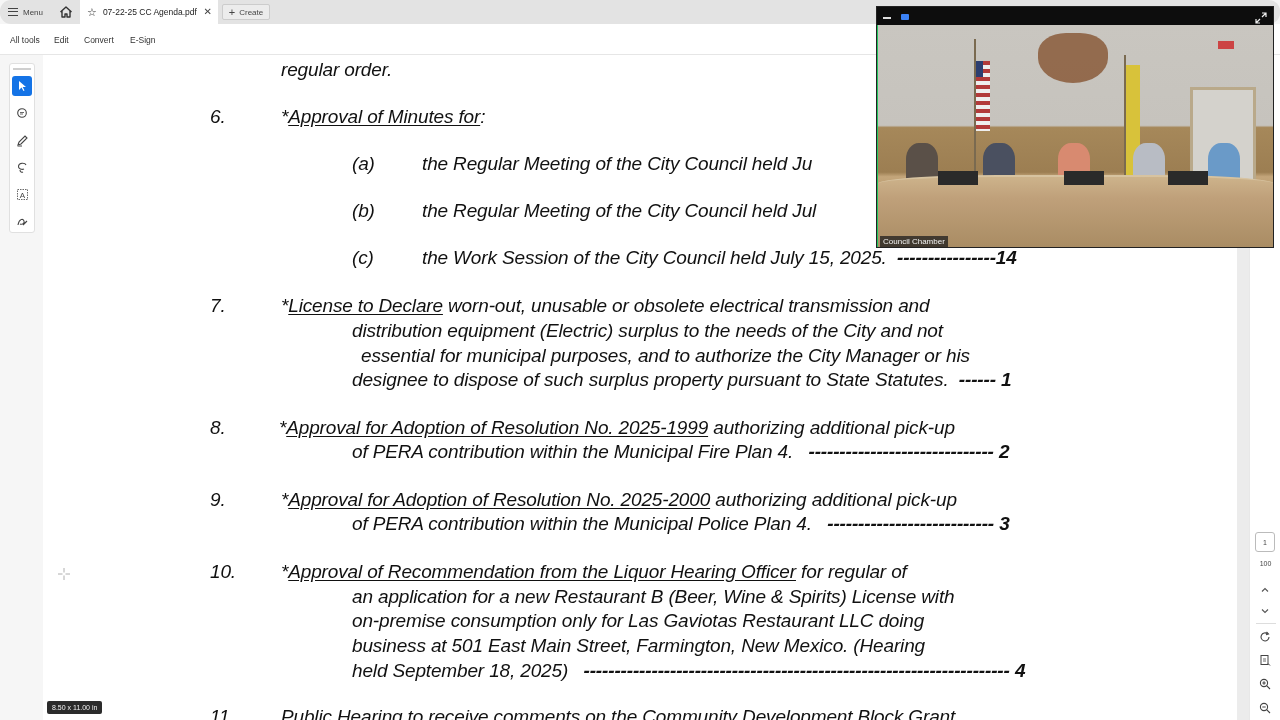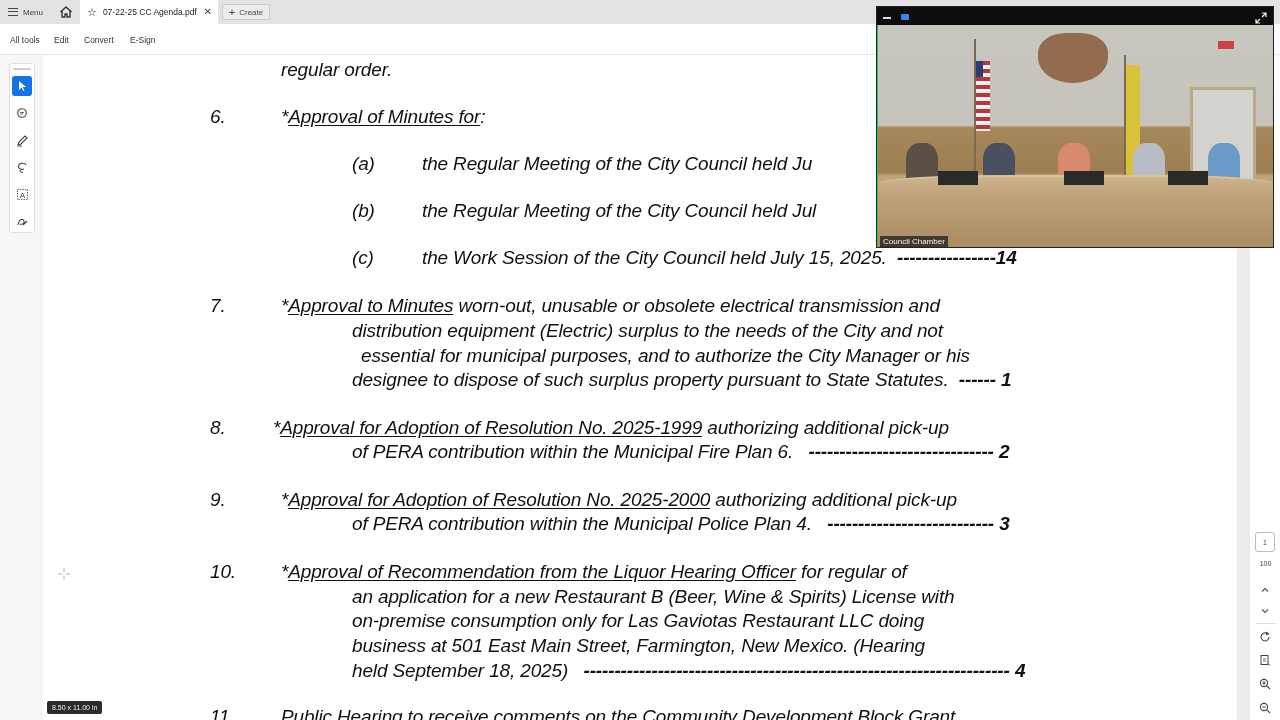--- a/index.html
+++ b/index.html
@@ -1,17 +1,17 @@
 <!DOCTYPE html>
 <html><head>
 <meta charset="utf-8">
 <style>
   * { box-sizing: border-box; margin: 0; padding: 0; }
   html, body { width: 1280px; height: 720px; overflow: hidden; background: #f6f6f6; font-family: "Liberation Sans", sans-serif; }
-  .tabbar { position: absolute; left: 0; top: 0; width: 1280px; height: 24px; background: #e3e3e3; }
+  .tabbar { position: absolute; left: 0; top: 0; width: 1280px; height: 24px; background: #e3e3e3; border-radius: 11px; }
   .tb-menu { position: absolute; left: 8px; top: 5px; height: 14px; display: flex; align-items: center; gap: 5px; font-size: 8px; color: #444; cursor: pointer; }
   .hamburger { width: 10px; height: 8px; border-top: 1.5px solid #444; border-bottom: 1.5px solid #444; position: relative; }
   .hamburger::after { content: ""; position: absolute; left: 0; top: 2px; width: 10px; border-top: 1.5px solid #444; }
   .tb-home { position: absolute; left: 58px; top: 4px; width: 16px; height: 16px; cursor: pointer; }
   .tb-tab { position: absolute; left: 80px; top: 0; width: 138px; height: 24px; background: #fff; display: flex; align-items: center; font-size: 8.5px; color: #222; }
   .tb-tab .star { margin-left: 7px; font-size: 11px; color: #333; }
   .tb-tab .name { margin-left: 6px; }
   .tb-tab .close { position: absolute; right: 6px; top: 6px; font-size: 10px; color: #444; cursor: pointer; }
   .tb-create { position: absolute; left: 222px; top: 4px; width: 48px; height: 16px; border: 1px solid #ccc; background: #ececec; border-radius: 2px; display: flex; align-items: center; justify-content: center; gap: 4px; font-size: 8px; color: #444; cursor: pointer; }
   .toolbar { position: absolute; left: 0; top: 24px; width: 1280px; height: 31px; background: #fff; border-bottom: 1px solid #e6e6e6; }
@@ -130,28 +130,28 @@
     <div class="line" style="left:167px;top:51px">6.</div>
     <div class="line" style="left:238px;top:51px"><span>*</span><span class="u">Approval of Minutes for</span><span>:</span></div>
     <div class="line" style="left:309px;top:98px">(a)</div>
     <div class="line" style="left:379px;top:98px">the Regular Meeting of the City Council held Ju</div>
     <div class="line" style="left:309px;top:145px">(b)</div>
     <div class="line" style="left:379px;top:145px">the Regular Meeting of the City Council held Jul</div>
     <div class="line" style="left:309px;top:192px">(c)</div>
     <div class="line" style="left:379px;top:192px"><span>the Work Session of the City Council held July 15, 2025.</span>&nbsp;&nbsp;<span class="b">----------------</span><span class="b">14</span></div>
 
     <div class="line" style="left:167px;top:240px">7.</div>
-    <div class="line" style="left:238px;top:240px"><span>*</span><span class="u">Approval to Minutes</span><span> worn-out, unusable or obsolete electrical transmission and</span></div>
+    <div class="line" style="left:238px;top:240px"><span>*</span><span class="u">License to Declare</span><span> worn-out, unusable or obsolete electrical transmission and</span></div>
     <div class="line" style="left:309px;top:265px">distribution equipment (Electric) surplus to the needs of the City and not</div>
     <div class="line" style="left:318px;top:290px">essential for municipal purposes, and to authorize the City Manager or his</div>
     <div class="line" style="left:309px;top:314px"><span>designee to dispose of such surplus property pursuant to State Statutes.</span>&nbsp;&nbsp;<span class="b">------</span>&nbsp;<span class="b">1</span></div>
 
     <div class="line" style="left:167px;top:362px">8.</div>
-    <div class="line" style="left:230px;top:362px"><span>*</span><span class="u">Approval for Adoption of Resolution No. 2025-1999</span><span> authorizing additional pick-up</span></div>
-    <div class="line" style="left:309px;top:386px"><span>of PERA contribution within the Municipal Fire Plan 6.</span>&nbsp;&nbsp;&nbsp;<span class="b">------------------------------</span>&nbsp;<span class="b">2</span></div>
+    <div class="line" style="left:236px;top:362px"><span>*</span><span class="u">Approval for Adoption of Resolution No. 2025-1999</span><span> authorizing additional pick-up</span></div>
+    <div class="line" style="left:309px;top:386px"><span>of PERA contribution within the Municipal Fire Plan 4.</span>&nbsp;&nbsp;&nbsp;<span class="b">------------------------------</span>&nbsp;<span class="b">2</span></div>
 
     <div class="line" style="left:167px;top:434px">9.</div>
     <div class="line" style="left:238px;top:434px"><span>*</span><span class="u">Approval for Adoption of Resolution No. 2025-2000</span><span> authorizing additional pick-up</span></div>
     <div class="line" style="left:309px;top:458px"><span>of PERA contribution within the Municipal Police Plan 4.</span>&nbsp;&nbsp;&nbsp;<span class="b">---------------------------</span>&nbsp;<span class="b">3</span></div>
 
     <div class="line" style="left:167px;top:506px">10.</div>
     <div class="line" style="left:238px;top:506px"><span>*</span><span class="u">Approval of Recommendation from the Liquor Hearing Officer</span><span> for regular of</span></div>
     <div class="line" style="left:309px;top:531px">an application for a new Restaurant B (Beer, Wine &amp; Spirits) License with</div>
     <div class="line" style="left:309px;top:555px">on-premise consumption only for Las Gaviotas Restaurant LLC doing</div>
     <div class="line" style="left:309px;top:580px">business at 501 East Main Street, Farmington, New Mexico.  (Hearing</div>

